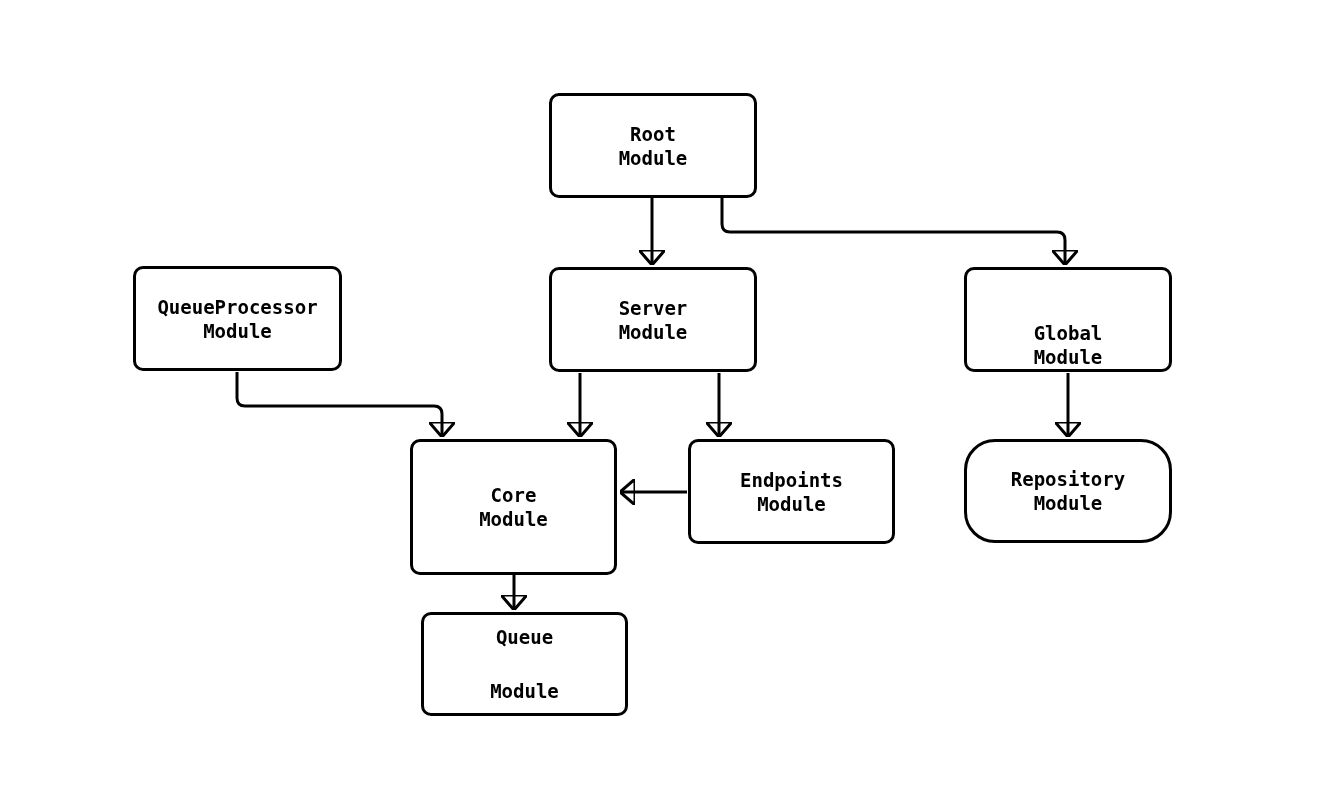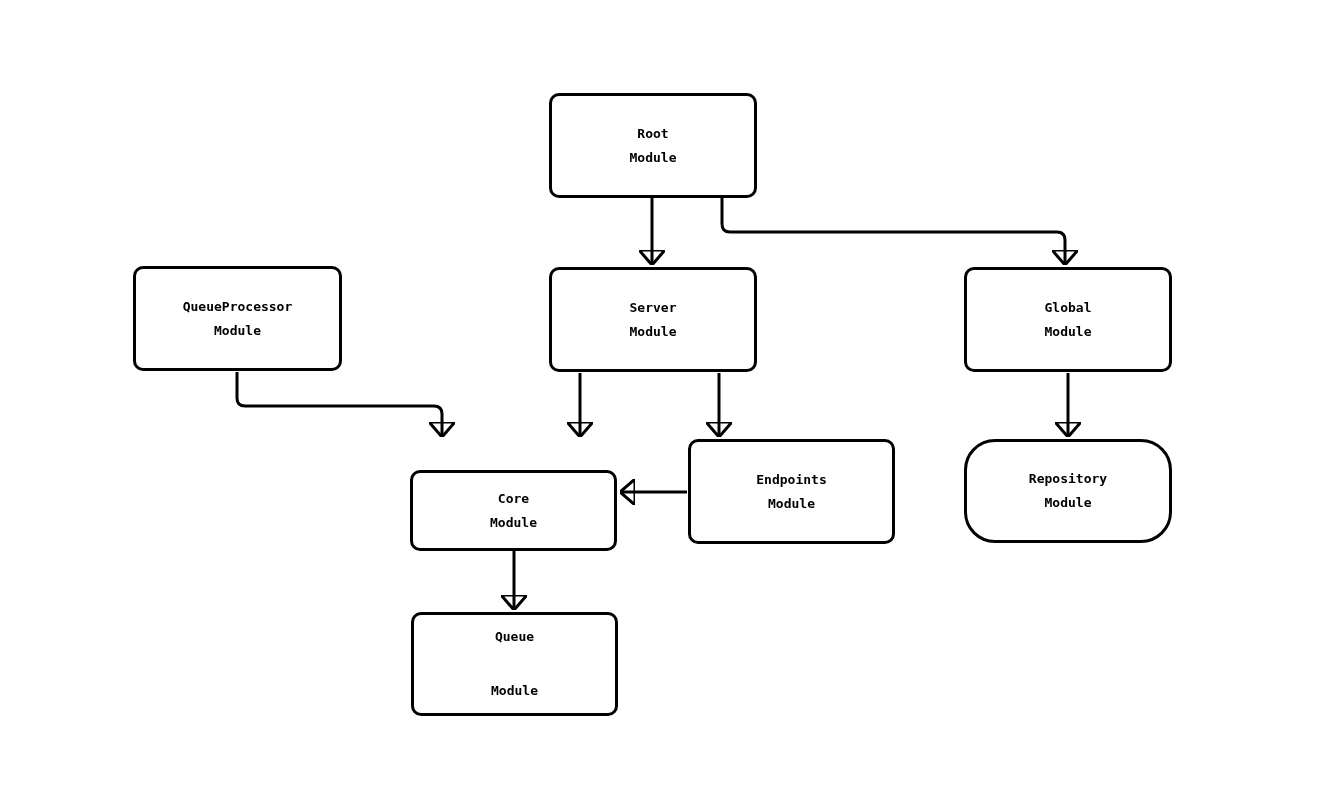--- a/index.html
+++ b/index.html
@@ -34,21 +34,21 @@
     border: 3px solid #000000;
     border-radius: 10px;
     display: flex;
     flex-direction: column;
     align-items: center;
     justify-content: center;
     text-align: center;
   }
   .node .line {
     display: block;
-    font-size: 13px;
+    font-size: 19px;
     line-height: 24px;
     font-weight: bold;
     color: #000000;
     white-space: nowrap;
   }
 </style>
 </head>
 <body>
 
 <div class="canvas">
@@ -78,38 +78,38 @@
   <div class="node" style="left:133px; top:266px; width:209px; height:105px;text-align:right;">
     <span class="line">QueueProcessor</span>
     <span class="line">Module</span>
   </div>
 
   <div class="node" style="left:549px; top:267px; width:208px; height:105px;">
     <span class="line">Server</span>
     <span class="line">Module</span>
   </div>
 
-  <div class="node" style="left:964px; top:267px; width:208px; height:105px;">
+  <div class="node" style="left:964px; top:267px; width:208px; height:105px;justify-content:flex-end;">
     <span class="line">Global</span>
     <span class="line">Module</span>
   </div>
 
-  <div class="node" style="left:410px; top:439px; width:207px; height:81px;margin-top:31px;">
+  <div class="node" style="left:410px; top:439px; width:207px; height:136px;">
     <span class="line">Core</span>
     <span class="line">Module</span>
   </div>
 
   <div class="node" style="left:688px; top:439px; width:207px; height:105px;">
     <span class="line">Endpoints</span>
     <span class="line">Module</span>
   </div>
 
   <div class="node" style="left:964px; top:439px; width:208px; height:104px;border-radius:31px;">
     <span class="line">Repository</span>
     <span class="line">Module</span>
   </div>
 
-  <div class="node" style="left:411px; top:612px; width:207px; height:104px;gap:30px;">
+  <div class="node" style="left:421px; top:612px; width:207px; height:104px;gap:30px;">
     <span class="line">Queue</span>
     <span class="line">Module</span>
   </div>
 
 </div>
 
 </body></html>

